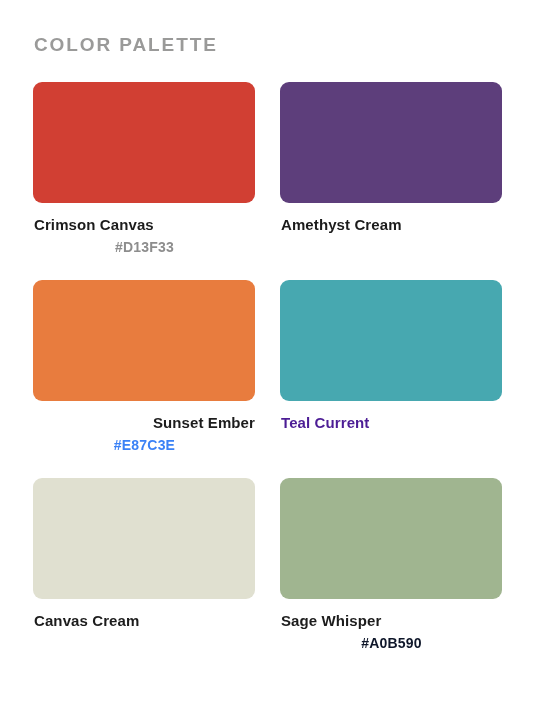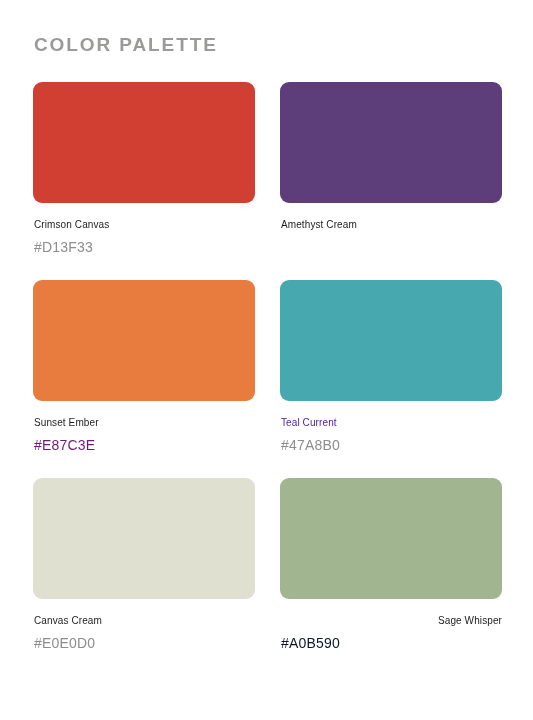--- a/index.html
+++ b/index.html
@@ -49,35 +49,36 @@
   }
 
   .swatch-chip {
     width: 222px;
     height: 121px;
     border-radius: 9px;
     display: block;
   }
 
   .swatch-name {
-    font-size: 10px;
-    font-weight: 400;
+    font-size: 15px;
+    font-weight: 700;
     color: #1c1c1c;
     margin: 12px 0 0 1px;
     line-height: 19px;
     letter-spacing: 0.1px;
   }
 
   .swatch-hex {
     font-size: 14px;
-    font-weight: 400;
+    font-weight: 700;
     color: #8d8d8d;
     margin: 5px 0 0 1px;
     line-height: 17px;
     letter-spacing: 0.2px;
+    text-align: center;
   }
 </style>
 </head>
 <body style="background: rgb(255, 255, 255);">
 
 <div class="palette-page">
 
   <h1 class="palette-title" style="color: rgb(154, 154, 153);">COLOR PALETTE</h1>
 
   <div class="swatch-grid">
@@ -88,36 +89,34 @@
       <div class="swatch-hex" style="color: rgb(141, 141, 141);">#D13F33</div>
     </div>
 
     <div class="swatch-card">
       <div class="swatch-chip" style="background-color: rgb(93, 62, 123);"></div>
       <div class="swatch-name" style="color: rgb(28, 28, 28);">Amethyst Cream</div>
     </div>
 
     <div class="swatch-card">
       <div class="swatch-chip" style="background-color: rgb(232, 124, 62);"></div>
-      <div class="swatch-name" style="color: rgb(28, 28, 28);">Sunset Ember</div>
-      <div class="swatch-hex" style="color: #701a75;">#E87C3E</div>
+      <div class="swatch-name" style="color: rgb(28, 28, 28); text-align: right;">Sunset Ember</div>
+      <div class="swatch-hex" style="color: #3b82f6;">#E87C3E</div>
     </div>
 
     <div class="swatch-card">
       <div class="swatch-chip" style="background-color: rgb(71, 168, 176);"></div>
       <div class="swatch-name" style="color: #4c1d95;">Teal Current</div>
-      <div class="swatch-hex" style="color: rgb(141, 141, 141);">#47A8B0</div>
     </div>
 
     <div class="swatch-card">
       <div class="swatch-chip" style="background-color: rgb(224, 224, 208);"></div>
       <div class="swatch-name" style="color: rgb(28, 28, 28);">Canvas Cream</div>
-      <div class="swatch-hex" style="color: rgb(141, 141, 141);">#E0E0D0</div>
     </div>
 
     <div class="swatch-card">
       <div class="swatch-chip" style="background-color: rgb(160, 181, 144);"></div>
-      <div class="swatch-name" style="color: rgb(28, 28, 28); text-align: right;">Sage Whisper</div>
+      <div class="swatch-name" style="color: rgb(28, 28, 28);">Sage Whisper</div>
       <div class="swatch-hex" style="color: #0f172a;">#A0B590</div>
     </div>
 
   </div>
 </div>
 
 </body></html>

